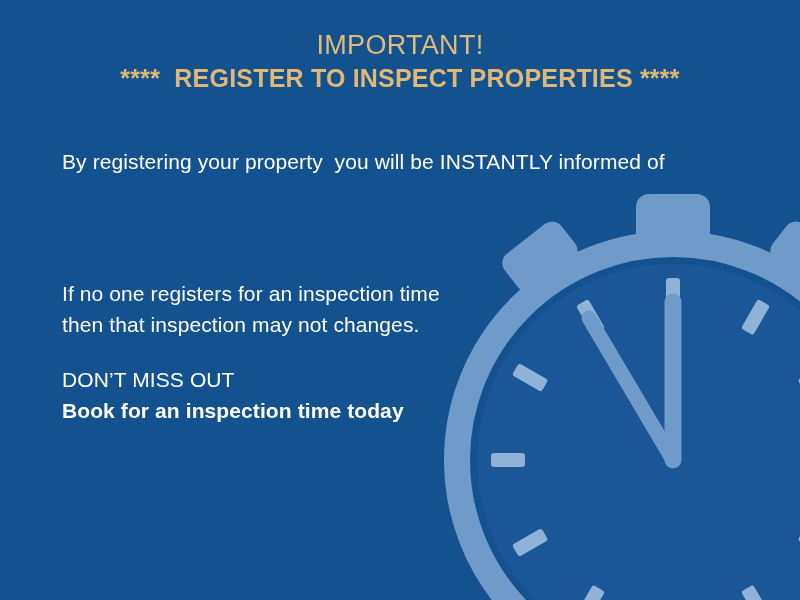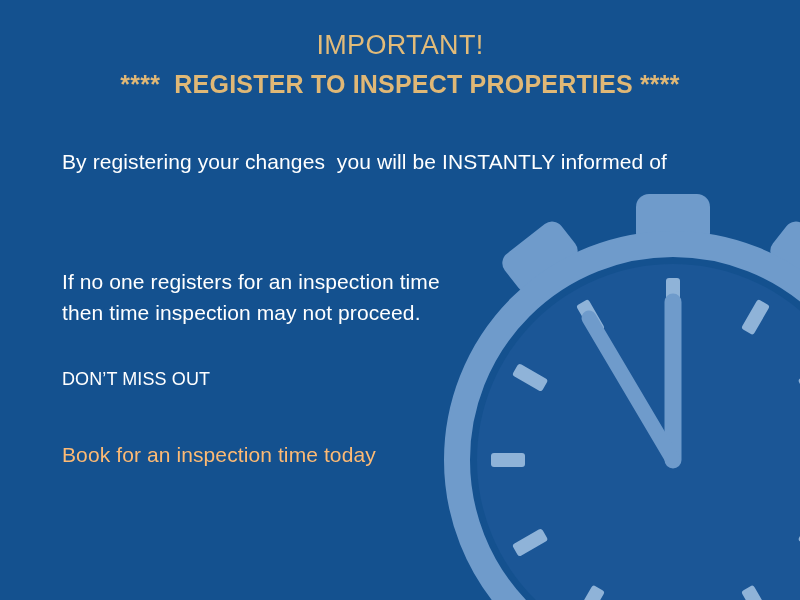--- a/index.html
+++ b/index.html
@@ -48,64 +48,63 @@
 
   #heading-important {
     font-size: 27px;
     font-weight: 400;
     color: #E2BB79;
     letter-spacing: 0.3px;
     line-height: 34px;
   }
 
   #heading-register {
-    margin-top: 7px;
+    margin-top: 1px;
     font-size: 25px;
     font-weight: 700;
     color: #E0B876;
     letter-spacing: 0.2px;
     line-height: 31px;
     white-space: pre;
   }
 
   .body-block {
     position: absolute;
     left: 62px;
   }
 
   #para-one  { top: 146px; }
-  #para-two  { top: 266px; }
+  #para-two  { top: 278px; }
   #cta-block { top: 364px; }
 
   .body-line {
     font-size: 21px;
     font-weight: 400;
     color: #FFFFFF;
     line-height: 31px;
     white-space: pre;
     letter-spacing: 0.1px;
   }
 
   .cta-line-lead {
-    font-size: 18px;
+    font-size: 21px;
     font-weight: 400;
     color: #FFFFFF;
     line-height: 31px;
     white-space: pre;
     letter-spacing: 0.1px;
   }
 
   .cta-line-gold {
     font-size: 21px;
-    font-weight: 400;
-    color: #fdba74;
+    font-weight: 700;
+    color: #ffffff;
     line-height: 31px;
     white-space: pre;
     letter-spacing: 0.1px;
-    margin-top: 44px;
   }
 </style>
 </head>
 <body>
 
 <div id="slide">
 
   <svg id="clock-art" viewBox="0 0 800 600" aria-hidden="true">
     <defs>
       <clipPath id="slide-clip">
@@ -151,26 +150,26 @@
   </svg>
 
   <div id="content">
 
     <div class="heading-block">
       <div id="heading-important">IMPORTANT!</div>
       <div id="heading-register">****  REGISTER TO INSPECT PROPERTIES ****</div>
     </div>
 
     <div class="body-block" id="para-one">
-      <div class="body-line">By registering your changes  you will be INSTANTLY informed of</div>
+      <div class="body-line">By registering your property  you will be INSTANTLY informed of</div>
     </div>
 
     <div class="body-block" id="para-two">
       <div class="body-line">If no one registers for an inspection time</div>
-      <div class="body-line">then time inspection may not proceed.</div>
+      <div class="body-line">then that inspection may not changes.</div>
     </div>
 
     <div class="body-block" id="cta-block">
       <div class="cta-line-lead">DON’T MISS OUT</div>
       <div class="cta-line-gold">Book for an inspection time today</div>
     </div>
 
   </div>
 </div>
 

